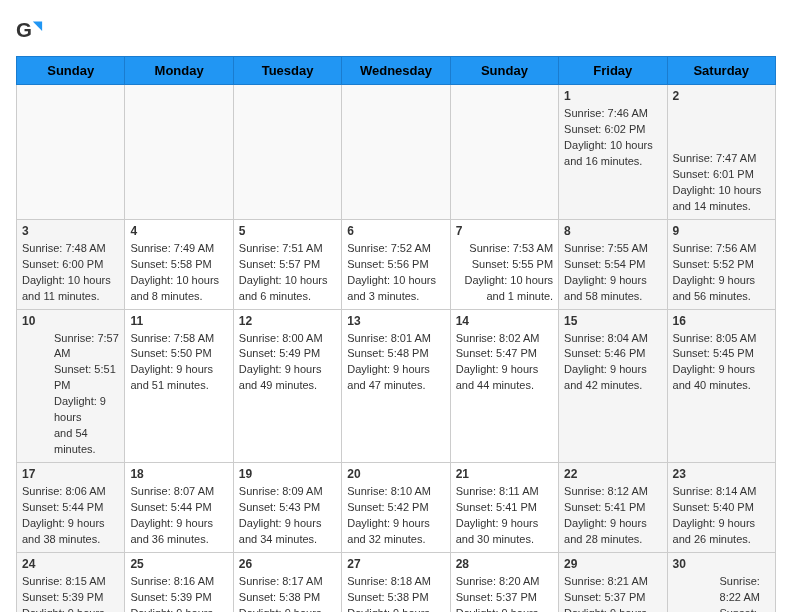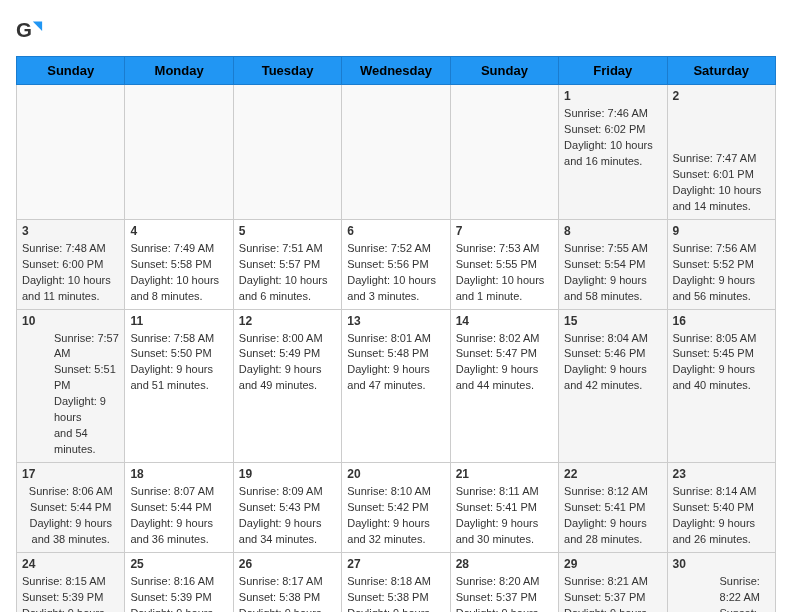--- a/index.html
+++ b/index.html
@@ -167,21 +167,21 @@
         </td>
         <td class="weekday">
           <div class="day-num">6</div>
           <div class="day-info" style="white-space: pre-line;">Sunrise: 7:52 AM
 Sunset: 5:56 PM
 Daylight: 10 hours
 and 3 minutes.</div>
         </td>
         <td class="weekday">
           <div class="day-num">7</div>
-          <div class="day-info" style="white-space: pre-line;">Sunrise: 7:53 AM
+          <div class="day-info" style="white-space: pre-line; text-align: right;">Sunrise: 7:53 AM
 Sunset: 5:55 PM
 Daylight: 10 hours
 and 1 minute.</div>
         </td>
         <td class="weekend">
           <div class="day-num">8</div>
           <div class="day-info" style="white-space: pre-line;">Sunrise: 7:55 AM
 Sunset: 5:54 PM
 Daylight: 9 hours
 and 58 minutes.</div>
@@ -241,21 +241,21 @@
           <div class="day-num">16</div>
           <div class="day-info" style="white-space: pre-line;">Sunrise: 8:05 AM
 Sunset: 5:45 PM
 Daylight: 9 hours
 and 40 minutes.</div>
         </td>
       </tr>
       <tr>
         <td class="weekend">
           <div class="day-num">17</div>
-          <div class="day-info" style="white-space: pre-line; text-align: center;">Sunrise: 8:06 AM
+          <div class="day-info" style="white-space: pre-line;">Sunrise: 8:06 AM
 Sunset: 5:44 PM
 Daylight: 9 hours
 and 38 minutes.</div>
         </td>
         <td class="weekday">
           <div class="day-num">18</div>
           <div class="day-info" style="white-space: pre-line;">Sunrise: 8:07 AM
 Sunset: 5:44 PM
 Daylight: 9 hours
 and 36 minutes.</div>

